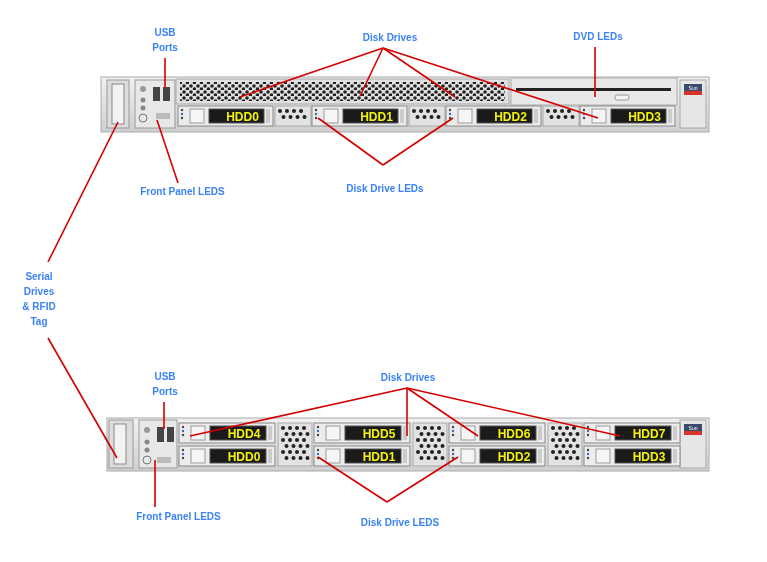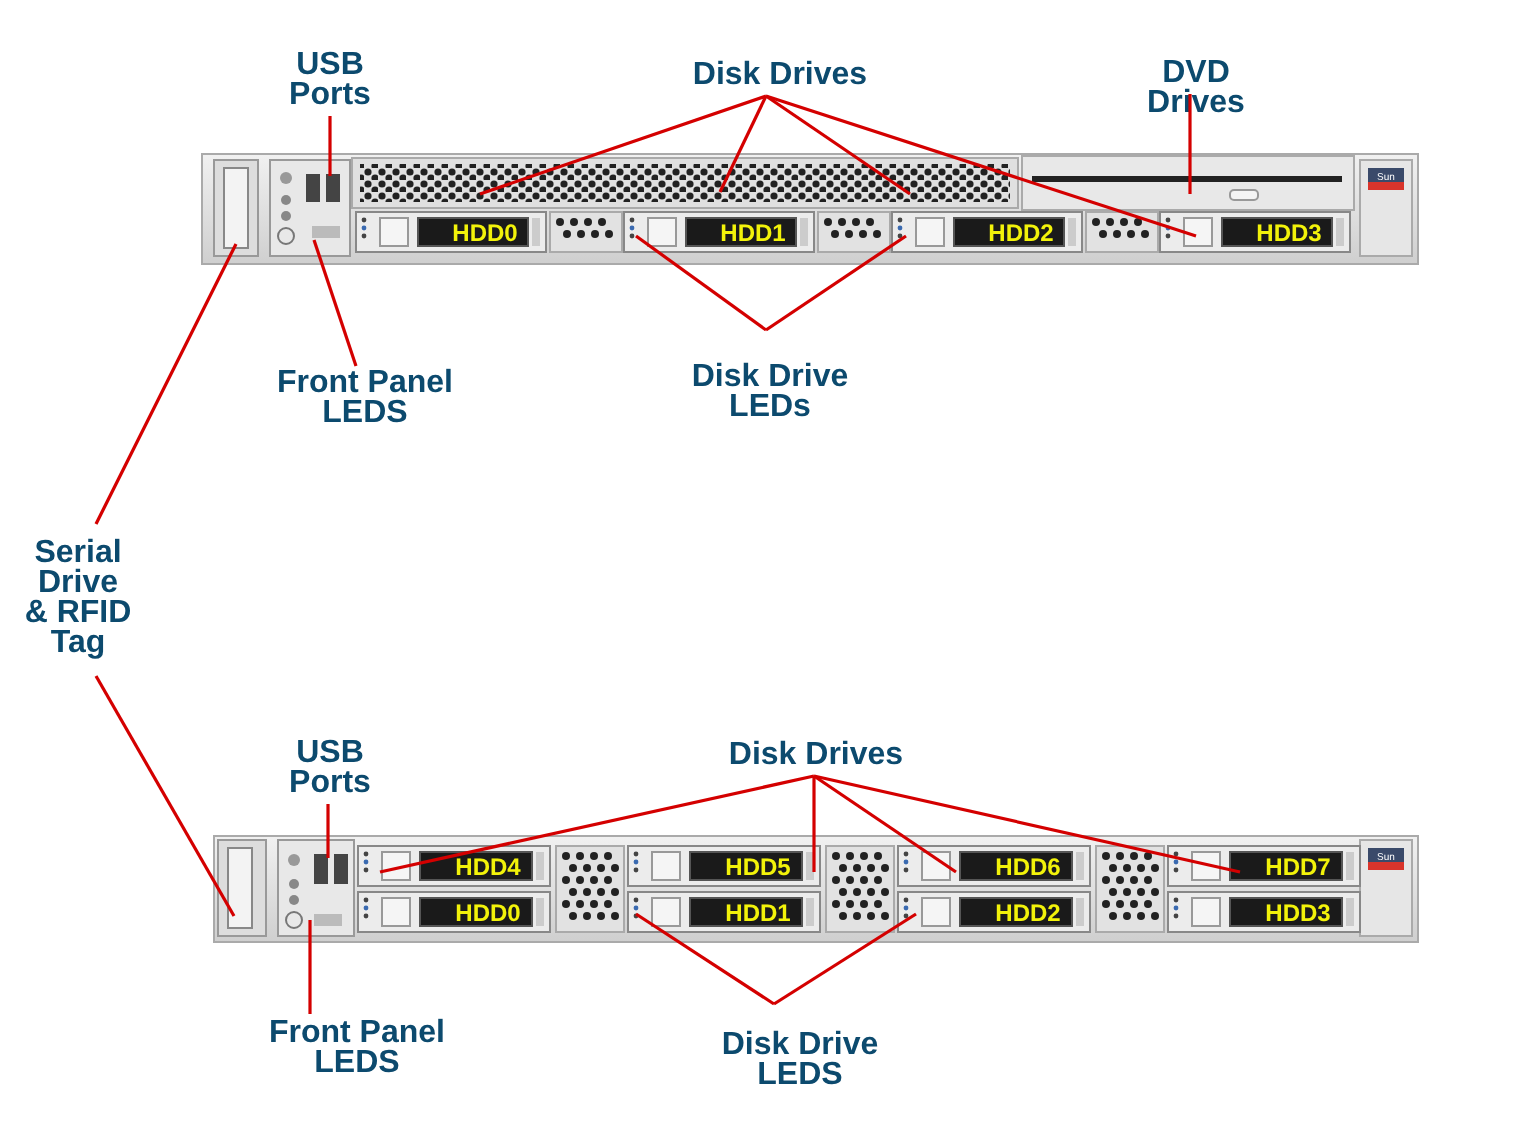--- a/index.html
+++ b/index.html
@@ -1,37 +1,37 @@
 <!DOCTYPE html>
 <html><head>
 <meta charset="utf-8">
 <style>
   html, body { margin:0; padding:0; background:#fff; }
   body { width:767px; height:562px; position:relative; overflow:hidden; font-family:"Liberation Sans", sans-serif; }
-  .label { position:absolute; font-weight:bold; font-size:16px; color:#0c4a6e; line-height:15px; text-align:center; }
+  .label { position:absolute; font-weight:bold; font-size:10px; color:#3b82f6; line-height:15px; text-align:center; }
   .u { }
   .left { text-align:center; }
   svg#diagram { position:absolute; left:0; top:0; }
   .hdd-text { font-family:"Liberation Sans", sans-serif; font-weight:bold; font-size:12px; fill:#f2f20a; }
 </style>
 </head>
 <body>
 
 <div class="label" style="left:140px;top:25px;width:50px;">
   <div>USB</div>
   <div>Ports</div>
 </div>
 <div class="label u" style="left:345px;top:30px;width:90px;">Disk Drives</div>
-<div class="label u" style="left:558px;top:29px;width:80px;">DVD Drives</div>
+<div class="label u" style="left:558px;top:29px;width:80px;">DVD LEDs</div>
 <div class="label u" style="left:120px;top:184px;width:125px;">Front Panel LEDS</div>
 <div class="label u" style="left:325px;top:181px;width:120px;">Disk Drive LEDs</div>
 
 <div class="label left" style="left:9px;top:269px;width:60px;">
   <div>Serial</div>
-  <div>Drive</div>
+  <div>Drives</div>
   <div>&amp; RFID</div>
   <div>Tag</div>
 </div>
 
 <div class="label" style="left:140px;top:369px;width:50px;">
   <div>USB</div>
   <div>Ports</div>
 </div>
 <div class="label u" style="left:363px;top:370px;width:90px;">Disk Drives</div>
 <div class="label u" style="left:116px;top:509px;width:125px;">Front Panel LEDS</div>

